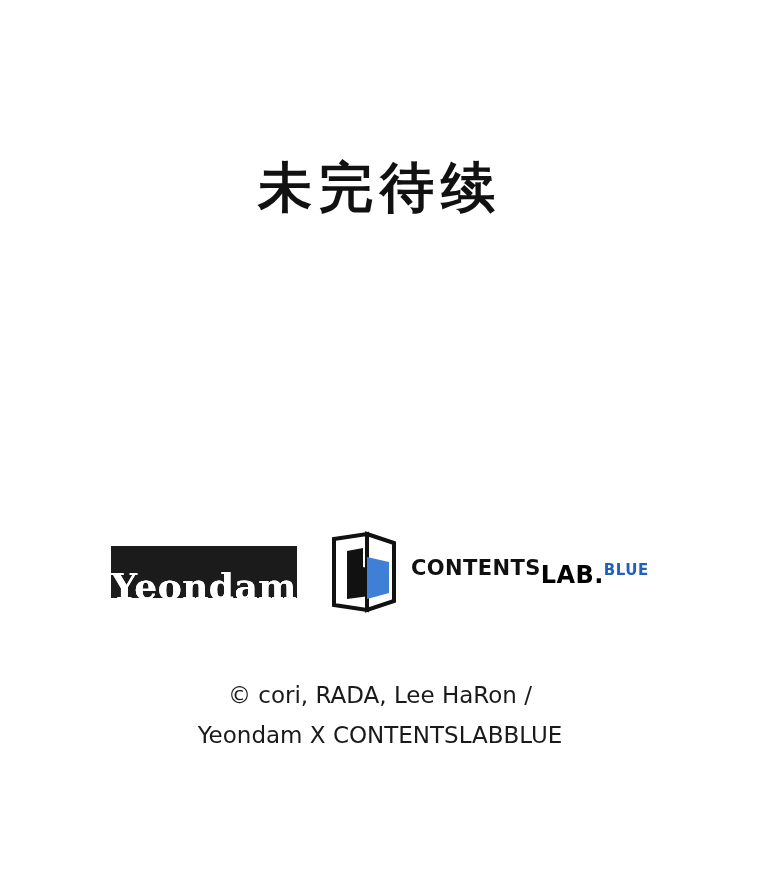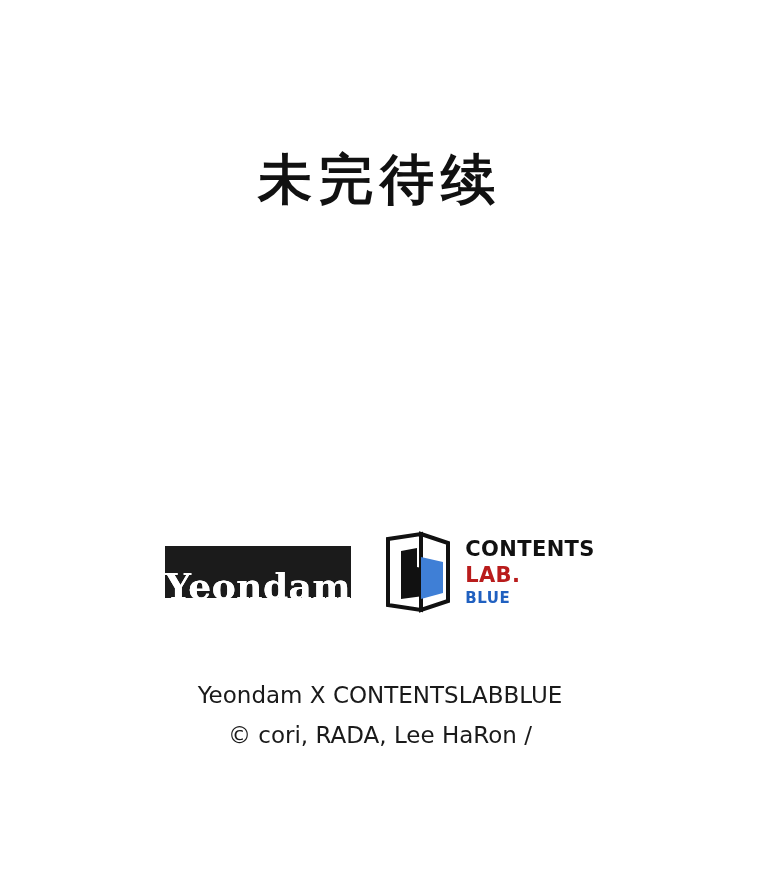--- a/index.html
+++ b/index.html
@@ -16,21 +16,21 @@
   .page {
     position: relative;
     width: 760px;
     height: 876px;
     background: #ffffff;
   }
 
   
   .headline {
     position: absolute;
-    top: 148px;
+    top: 156px;
     left: 0;
     width: 760px;
     text-align: center;
     font-family: "DejaVu Serif", "Liberation Serif", serif;
     font-weight: 700;
     font-size: 54px;
     letter-spacing: 7px;
     color: #111111;
     line-height: 1.15;
     white-space: nowrap;
@@ -80,37 +80,37 @@
     align-items: center;
     gap: 14px;
   }
   .clb-mark {
     width: 66px;
     height: 82px;
     position: relative;
   }
   .clb-text {
     display: flex;
-    flex-direction: column;
+    flex-direction: row;
     justify-content: flex-end;
     line-height: 1;
   }
   .clb-text .l1 {
     font-family: "DejaVu Sans", "Liberation Sans", sans-serif;
     font-weight: 700;
     font-size: 21px;
     letter-spacing: 0.4px;
     color: #111111;
   }
   .clb-text .l2 {
     font-family: "DejaVu Sans", "Liberation Sans", sans-serif;
     font-weight: 700;
-    font-size: 21px;
+    font-size: 24px;
     letter-spacing: 0.4px;
-    color: #b91c1c;
+    color: #000000;
     margin-top: 5px;
   }
   .clb-text .l3 {
     font-family: "DejaVu Sans", "Liberation Sans", sans-serif;
     font-weight: 700;
     font-size: 15px;
     letter-spacing: 0.6px;
     color: #2060c0;
     margin-top: 5px;
   }
@@ -157,17 +157,17 @@
       <div class="clb-text">
         <span class="l1">CONTENTS</span>
         <span class="l2">LAB.</span>
         <span class="l3">BLUE</span>
       </div>
     </div>
 
   </div>
 
   <div class="copyright">
+    <span class="line">© cori, RADA, Lee HaRon /</span>
     <span class="line">Yeondam X CONTENTSLABBLUE</span>
-    <span class="line">© cori, RADA, Lee HaRon /</span>
   </div>
 
 </div>
 
 </body></html>

